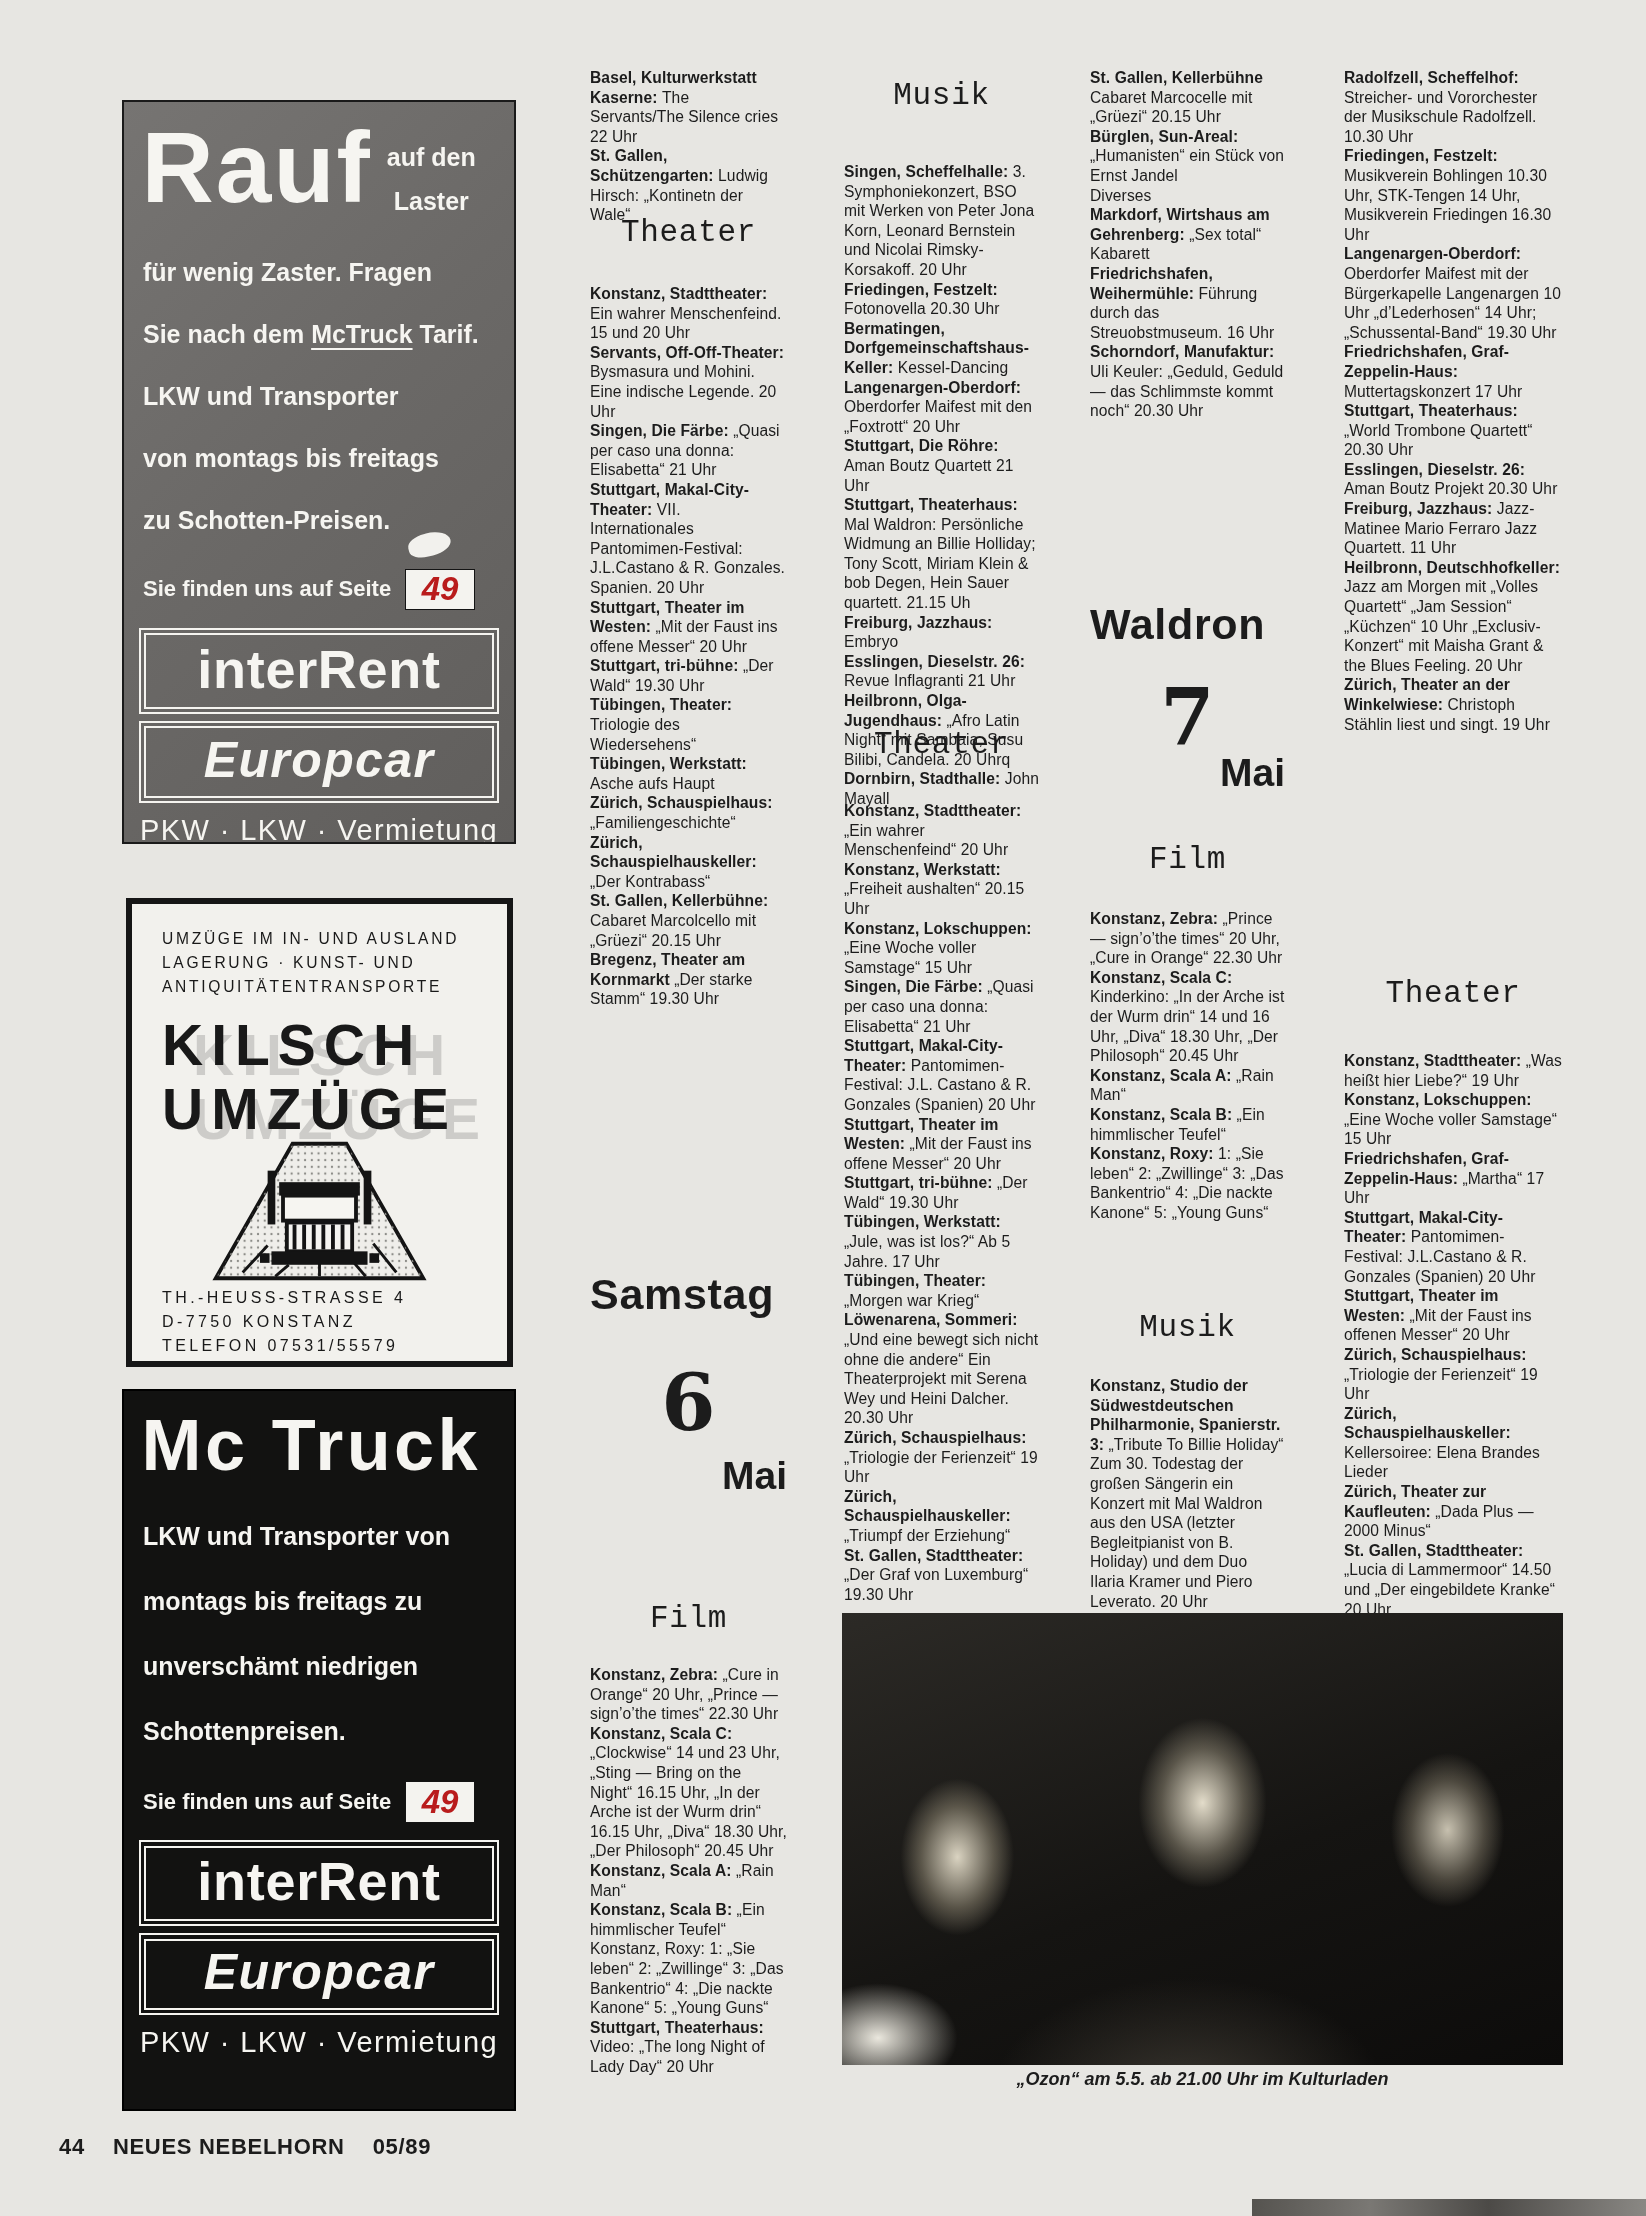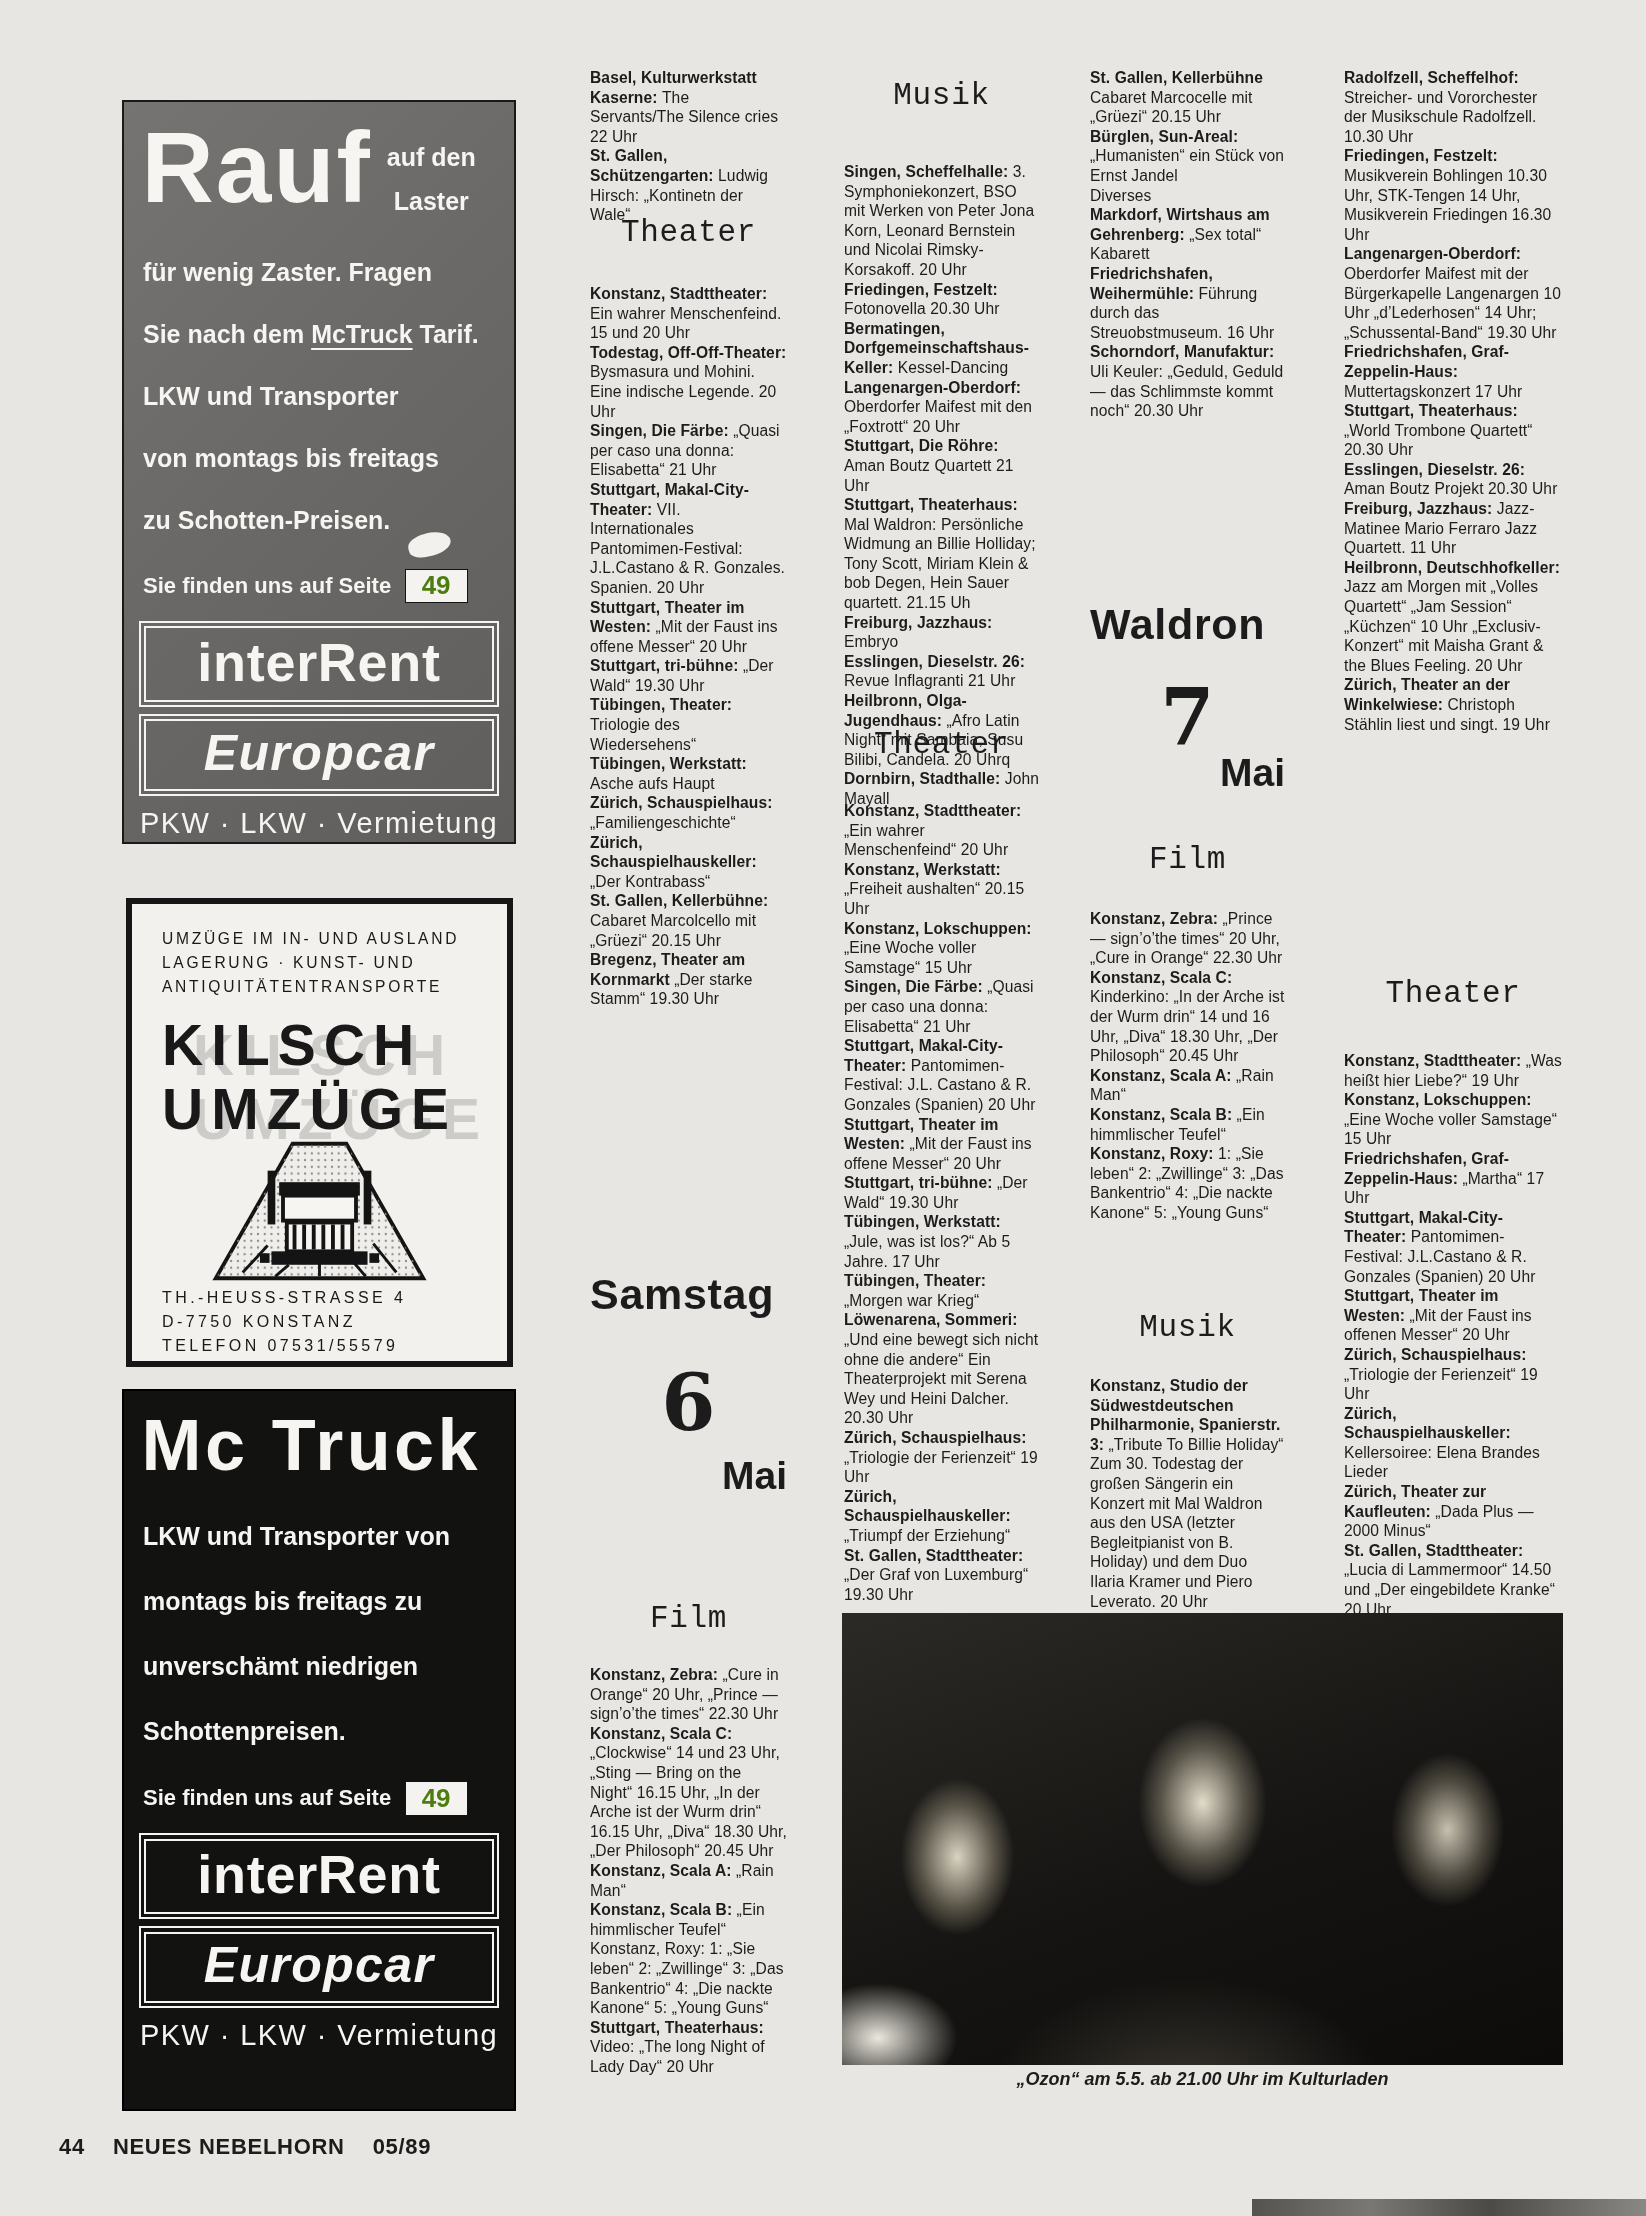--- a/index.html
+++ b/index.html
@@ -30,22 +30,22 @@
            background:linear-gradient(135deg,#767472 0%,#6b6967 45%,#605e5c 100%);
            border:2px solid #1a1a1a;}
   .rauf-head{display:flex;padding:15px 0 0 17.6px;}
   .rauf-big{font-size:100px;line-height:1;font-weight:800;letter-spacing:2px;}
   .rauf-side{padding:19px 0 0 15px;font-size:25px;font-weight:700;line-height:1.75;text-align:center;}
   .rauf-lines{padding:17.6px 0 0 19px;font-size:25px;font-weight:700;line-height:62px;white-space:nowrap;}
   .rauf-lines u{text-decoration-thickness:2px;text-underline-offset:4.7px;}
   .rauf-blob{position:absolute;left:284px;top:431px;width:43px;height:23px;background:#f2f1ed;
              border-radius:60% 70% 65% 55%;transform:rotate(-14deg);}
   .ad-note{display:flex;align-items:center;gap:13.5px;padding:17.6px 0 0 19px;font-size:22px;font-weight:700;}
-  .page-badge{display:inline-block;background:#f4f3ef;color:#4d7c0f;border:1.4px solid #141414;
-              padding:0.7px 16px;font-size:26px;font-weight:700;}
+  .page-badge{display:inline-block;background:#f4f3ef;color:#b91c1c;border:1.4px solid #141414;
+              padding:0.7px 16px;font-size:33px;font-weight:700;font-style:italic;}
   .brandbox{margin:17.6px 15px 0 15px;border:2px solid #f5f4f0;padding:3.4px;}
   .brandbox + .brandbox{margin-top:6.8px;}
   .brand-inner{border:2px solid #f5f4f0;text-align:center;padding:2.7px 5.4px 6.8px 5.4px;}
   .brand-ir{font-size:54px;font-weight:800;letter-spacing:0.7px;}
   .brand-ec{font-size:50px;font-weight:800;font-style:italic;letter-spacing:1.4px;}
   .ad-services{padding:10.8px 0 0 0;text-align:center;font-size:29px;font-weight:500;letter-spacing:1.4px;}
   #ad-kilsch{left:126px;top:898px;width:387px;height:469px;background:#f2f1ed;color:#191919;
              border:6px solid #161616;}
   .kilsch-top{padding:23px 0 0 30px;font-size:15.6px;letter-spacing:2.7px;line-height:1.55;}
   .kilsch-name{padding:15px 0 0 30px;font-size:57px;font-weight:800;letter-spacing:8px;line-height:1.12;
@@ -173,21 +173,21 @@
     <div class="ad-services">PKW · LKW · Vermietung</div>
   </div>
 
   <div class="listing" style="left:590px;top:68px;width:197px;">
       <p class="entry"><b class="venue">Basel, Kulturwerkstatt Kaserne: </b>The Servants/The Silence cries 22 Uhr</p>
       <p class="entry"><b class="venue">St. Gallen, Schützengarten: </b>Ludwig Hirsch: „Kontinetn der Wale“</p>
     </div>
   <h2 class="colhead" style="left:590px;top:215px;width:197px;">Theater</h2>
   <div class="listing" style="left:590px;top:284px;width:197px;">
       <p class="entry"><b class="venue">Konstanz, Stadttheater: </b>Ein wahrer Menschenfeind. 15 und 20 Uhr</p>
-      <p class="entry"><b class="venue">Todestag, Off-Off-Theater: </b>Bysmasura und Mohini. Eine indische Legende. 20 Uhr</p>
+      <p class="entry"><b class="venue">Servants, Off-Off-Theater: </b>Bysmasura und Mohini. Eine indische Legende. 20 Uhr</p>
       <p class="entry"><b class="venue">Singen, Die Färbe: </b>„Quasi per caso una donna: Elisabetta“ 21 Uhr</p>
       <p class="entry"><b class="venue">Stuttgart, Makal-City-Theater: </b>VII. Internationales Pantomimen-Festival: J.L.Castano &amp; R. Gonzales. Spanien. 20 Uhr</p>
       <p class="entry"><b class="venue">Stuttgart, Theater im Westen: </b>„Mit der Faust ins offene Messer“ 20 Uhr</p>
       <p class="entry"><b class="venue">Stuttgart, tri-bühne: </b>„Der Wald“ 19.30 Uhr</p>
       <p class="entry"><b class="venue">Tübingen, Theater: </b>Triologie des Wiedersehens“</p>
       <p class="entry"><b class="venue">Tübingen, Werkstatt: </b>Asche aufs Haupt</p>
       <p class="entry"><b class="venue">Zürich, Schauspielhaus: </b>„Familiengeschichte“</p>
       <p class="entry"><b class="venue">Zürich, Schauspielhauskeller: </b>„Der Kontrabass“</p>
       <p class="entry"><b class="venue">St. Gallen, Kellerbühne: </b>Cabaret Marcolcello mit „Grüezi“ 20.15 Uhr</p>
       <p class="entry"><b class="venue">Bregenz, Theater am Kornmarkt </b>„Der starke Stamm“ 19.30 Uhr</p>

